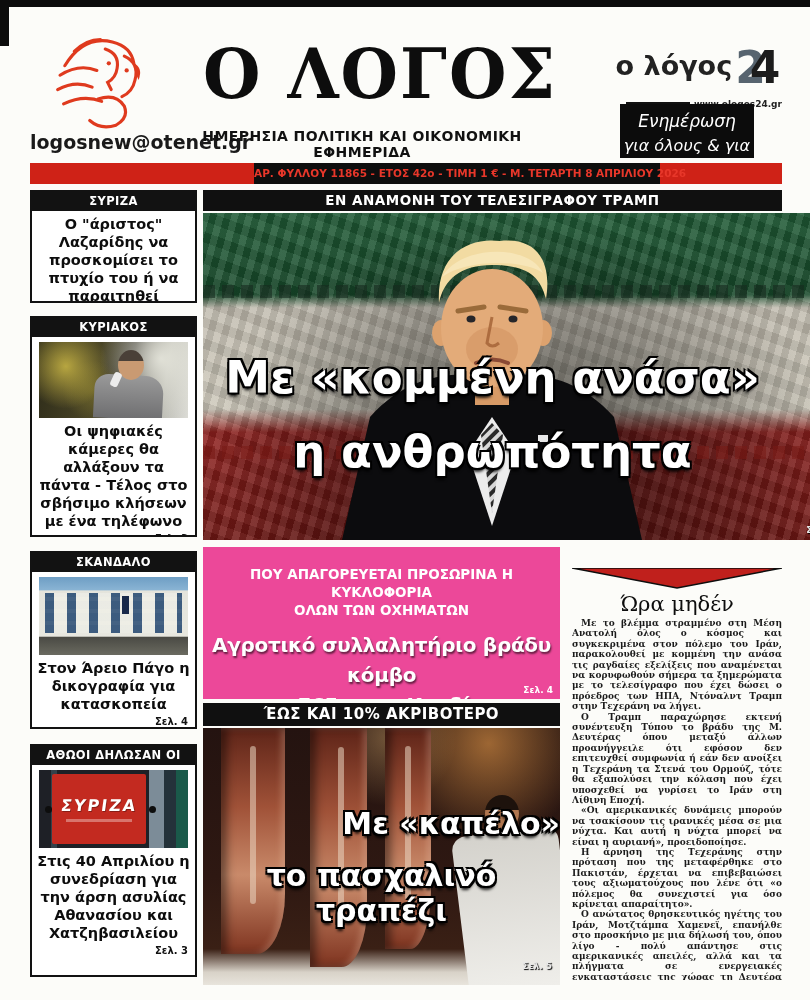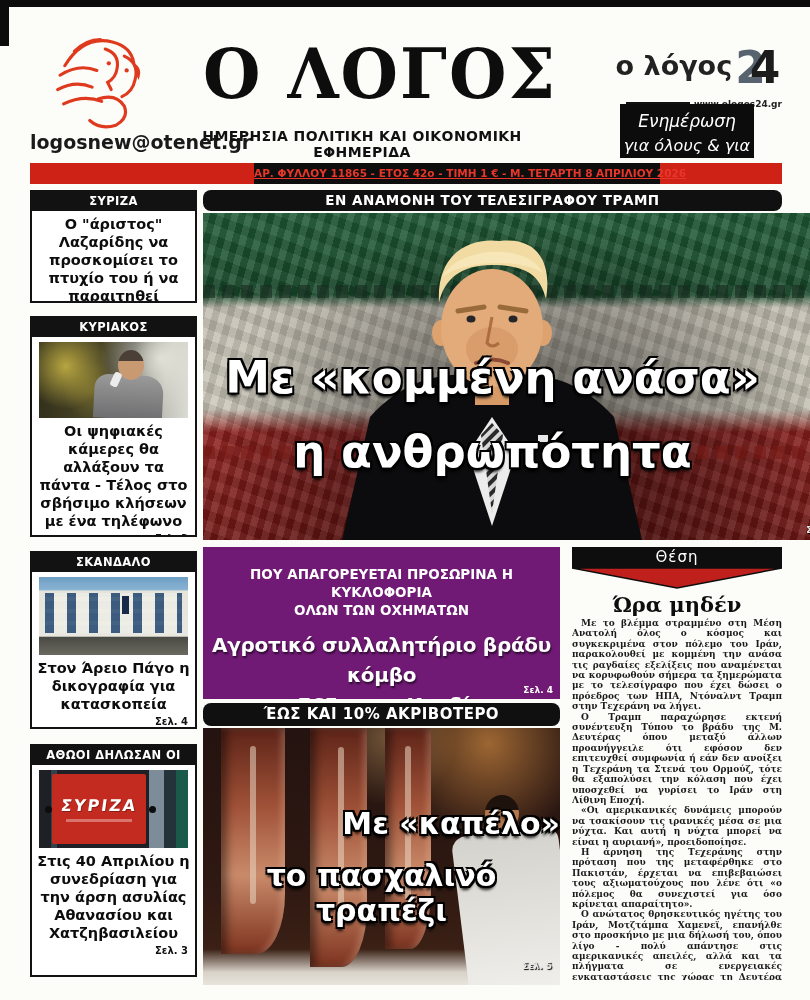--- a/index.html
+++ b/index.html
@@ -24,36 +24,36 @@
         text-align:center;line-height:21px;white-space:nowrap;}
   
   .side-box{left:30px;width:167px;border:2px solid #121212;background:#fff;box-sizing:border-box;overflow:hidden;}
   .side-kicker{background:#121212;color:#fff;font-weight:bold;font-size:11.5px;height:19px;
         line-height:19px;text-align:center;letter-spacing:.4px;}
   .side-head{font-weight:bold;font-size:14.5px;line-height:1.24;text-align:center;color:#0d0d0d;
         padding:5px 4px 0 4px;}
   .side-page{font-weight:bold;font-size:10px;color:#111;text-align:right;padding:2px 7px 3px 0;}
   .side-photo{margin:5px auto 0 auto;width:149px;position:relative;overflow:hidden;}
   
-  .kicker-bar{background:#101010;color:#fff;font-weight:bold;text-align:center;letter-spacing:.5px;border-radius:8px;}
+  .kicker-bar{background:#101010;color:#fff;font-weight:bold;text-align:center;letter-spacing:.5px;}
   
   .lead-photo{left:203px;top:213px;width:641px;height:327px;overflow:hidden;background:
       radial-gradient(ellipse at 50% 72%, rgba(0,0,0,.60) 0%, rgba(0,0,0,.28) 38%, transparent 68%),
       repeating-linear-gradient(105deg, rgba(255,255,255,.09) 0 7px, rgba(0,0,0,.09) 7px 14px),
       repeating-linear-gradient(20deg, rgba(0,0,0,.08) 0 10px, rgba(255,255,255,.05) 10px 20px),
       linear-gradient(180deg,#1f5a35 0%,#17492a 25%,#c2bdb0 29%,#cdc8ba 60%,#8e201d 67%,#701714 100%);}
   .script-band{position:absolute;left:0;right:0;height:13px;
       background:repeating-linear-gradient(90deg, rgba(22,42,30,.6) 0 12px, transparent 12px 19px);}
   .script-band.red{background:repeating-linear-gradient(90deg, rgba(120,25,20,.55) 0 12px, transparent 12px 19px);}
   .hl-outline{color:#fff;font-weight:bold;text-align:center;
       text-shadow:-2px -2px 0 #000,2px -2px 0 #000,-2px 2px 0 #000,2px 2px 0 #000,0 4px 3px rgba(0,0,0,.85);}
   .photo-page{position:absolute;right:8px;bottom:5px;color:#e8e8e8;font-weight:bold;font-size:9px;
       text-shadow:1px 1px 1px #000;}
   
-  .blue-box{left:203px;top:547px;width:357px;height:152px;background:#701a75;color:#fff;
+  .blue-box{left:203px;top:547px;width:357px;height:152px;background:#ec4899;color:#fff;
       text-align:center;overflow:hidden;}
   .blue-kicker{font-weight:bold;font-size:13.5px;line-height:1.35;}
   .blue-head{font-weight:bold;font-size:20px;line-height:1.5;letter-spacing:-.3px;
       text-shadow:1px 2px 2px rgba(0,0,0,.6);}
   .blue-page{position:absolute;right:7px;bottom:4px;font-weight:bold;font-size:9px;color:#fff;}
   
   .meat-photo{left:203px;top:728px;width:357px;height:257px;overflow:hidden;background:
       radial-gradient(circle at 80% 6%, rgba(255,170,80,.55), transparent 26%),
       radial-gradient(circle at 52% 4%, rgba(255,205,130,.35), transparent 22%),
       linear-gradient(180deg,#241310 0%,#2e1812 58%,#3a2015 86%,#d8d2c8 95%,#e8e4dc 100%);}
@@ -61,21 +61,21 @@
       background:linear-gradient(180deg,#5e2418 0%,#a05238 35%,#c98a6a 65%,#7e331f 100%);
       box-shadow:inset 6px 0 8px rgba(0,0,0,.45), inset -4px 0 6px rgba(255,220,190,.25);}
   .bone{position:absolute;top:8%;height:70%;width:6px;background:rgba(235,215,195,.55);border-radius:3px;}
   .butcher-head{position:absolute;left:79%;top:26%;width:34px;height:36px;border-radius:50%;
       background:linear-gradient(180deg,#1d120c 0 42%,#b0764f 42%);}
   .butcher-coat{position:absolute;left:72%;top:40%;width:30%;height:62%;border-radius:14px 14px 0 0;
       background:linear-gradient(180deg,#d4d2cc,#efeeea);transform:rotate(-7deg);}
   
   .thesi-bar{left:572px;top:547px;width:210px;height:21px;background:#0e0e0e;color:#fff;
       font-size:15px;line-height:21px;text-align:center;letter-spacing:1px;}
-  .opinion-title{font-family:"DejaVu Serif",serif;font-weight:bold;font-size:21px;color:#0d0d0d;text-align:center;}
+  .opinion-title{font-family:"DejaVu Serif",serif;font-weight:normal;font-size:21px;color:#0d0d0d;text-align:center;}
   .opinion-text{font-family:"DejaVu Serif",serif;font-weight:bold;font-size:9px;line-height:10.4px;
       color:#1b1b1b;text-align:justify;}
   .opinion-text p{margin:0;text-indent:9px;}
   
   .mitso-photo{height:76px;background:
       radial-gradient(circle at 18% 32%, rgba(205,185,70,.85), transparent 32%),
       radial-gradient(circle at 36% 64%, rgba(125,115,45,.7), transparent 28%),
       radial-gradient(circle at 82% 22%, rgba(232,232,222,.9), transparent 45%),
       linear-gradient(100deg,#2e2c1a 0%,#4a4526 40%,#3a3830 60%,#b8b8b0 82%,#dcdcd6 100%);}
   .mitso-suit{position:absolute;left:37%;top:44%;width:46%;height:58%;border-radius:14px 18px 0 0;
@@ -136,21 +136,21 @@
   </div>
   <div class="ab" style="left:622px;top:92px;width:160px;text-align:right;">
     <span class="wl-urlline"></span><span class="wl-url">www.ologos24.gr</span>
   </div>
   <div class="ab promo-box" style="left:620px;top:104px;width:134px;height:54px;">
     <div>Ενημέρωση</div>
     <div style="font-size:16px;">για όλους &amp; για όλα</div>
   </div>
 
   <div class="ab issue-bar" style="left:30px;top:163px;width:752px;height:21px;">
-    <div class="ab issue-inner" style="left:224px;top:0;width:406px;height:21px;text-decoration:underline;">ΑΡ. ΦΥΛΛΟΥ 11865 - ΕΤΟΣ 42ο - ΤΙΜΗ 1 € - Μ. ΤΕΤΑΡΤΗ 8 ΑΠΡΙΛΙΟΥ 2026</div>
+    <div class="ab issue-inner" style="left:224px;top:0;width:406px;height:21px;">ΑΡ. ΦΥΛΛΟΥ 11865 - ΕΤΟΣ 42ο - ΤΙΜΗ 1 € - Μ. ΤΕΤΑΡΤΗ 8 ΑΠΡΙΛΙΟΥ 2026</div>
   </div>
 
   <div class="ab side-box" style="top:190px;height:113px;">
     <div class="side-kicker">ΣΥΡΙΖΑ</div>
     <div class="side-head">Ο "άριστος" Λαζαρίδης να προσκομίσει το πτυχίο του ή να παραιτηθεί</div>
 
   </div>
 
   <div class="ab side-box" style="top:316px;height:221px;">
     <div class="side-kicker">ΚΥΡΙΑΚΟΣ ΜΗΤΣΟΤΑΚΗΣ</div>
@@ -242,21 +242,20 @@
     <div class="slab" style="left:51%;width:13%;height:86%;">
         <div class="bone" style="left:42%;"></div>
       </div>
     <div class="butcher-coat"></div>
     <div class="butcher-head"></div>
     <div class="ab hl-outline" style="left:0;top:78px;width:357px;font-size:30px;text-align:right;">Με «καπέλο»</div>
     <div class="ab hl-outline" style="left:0;top:130px;width:357px;font-size:30px;">το πασχαλινό τραπέζι</div>
     <div class="photo-page" style="bottom:14px;">Σελ. 5</div>
   </div>
 
-  <div class="ab thesi-bar">Θέση</div>
   <svg class="ab" style="left:572px;top:568px;" width="210" height="21" viewBox="0 0 210 21">
     <polygon points="0,0 210,0 105,20" fill="#c0201c" stroke="#0e0e0e" stroke-width="1.5"></polygon>
   </svg>
   <div class="ab opinion-title" style="left:572px;top:592px;width:210px;">Ώρα μηδέν</div>
   <div class="ab opinion-text" style="left:572px;top:618px;width:210px;height:362px;overflow:hidden;">
     <p>Με το βλέμμα στραμμένο στη Μέση Ανατολή όλος ο κόσμος και συγκεκριμένα στον πόλεμο του Ιράν, παρακολουθεί με κομμένη την ανάσα τις ραγδαίες εξελίξεις που αναμένεται να κορυφωθούν σήμερα τα ξημερώματα με το τελεσίγραφο που έχει δώσει ο πρόεδρος των ΗΠΑ, Ντόναλντ Τραμπ στην Τεχεράνη να λήγει.</p>
     <p>Ο Τραμπ παραχώρησε εκτενή συνέντευξη Τύπου το βράδυ της Μ. Δευτέρας όπου μεταξύ άλλων προανήγγειλε ότι εφόσον δεν επιτευχθεί συμφωνία ή εάν δεν ανοίξει η Τεχεράνη τα Στενά του Ορμούζ, τότε θα εξαπολύσει την κόλαση που έχει υποσχεθεί να γυρίσει το Ιράν στη Λίθινη Εποχή.</p>
     <p>«Οι αμερικανικές δυνάμεις μπορούν να τσακίσουν τις ιρανικές μέσα σε μια νύχτα. Και αυτή η νύχτα μπορεί να είναι η αυριανή», προειδοποίησε.</p>
     <p>Η άρνηση της Τεχεράνης στην πρόταση που της μεταφέρθηκε στο Πακιστάν, έρχεται να επιβεβαιώσει τους αξιωματούχους που λένε ότι «ο πόλεμος θα συνεχιστεί για όσο κρίνεται απαραίτητο».</p>
     <p>Ο ανώτατος θρησκευτικός ηγέτης του Ιράν, Μοτζτάμπα Χαμενεΐ, επανήλθε στο προσκήνιο με μια δήλωσή του, όπου λίγο - πολύ απάντησε στις αμερικανικές απειλές, αλλά και τα πλήγματα σε ενεργειακές εγκαταστάσεις της χώρας τη Δευτέρα από ισραηλινο-αμερικανικές επιχειρήσεις.</p>

